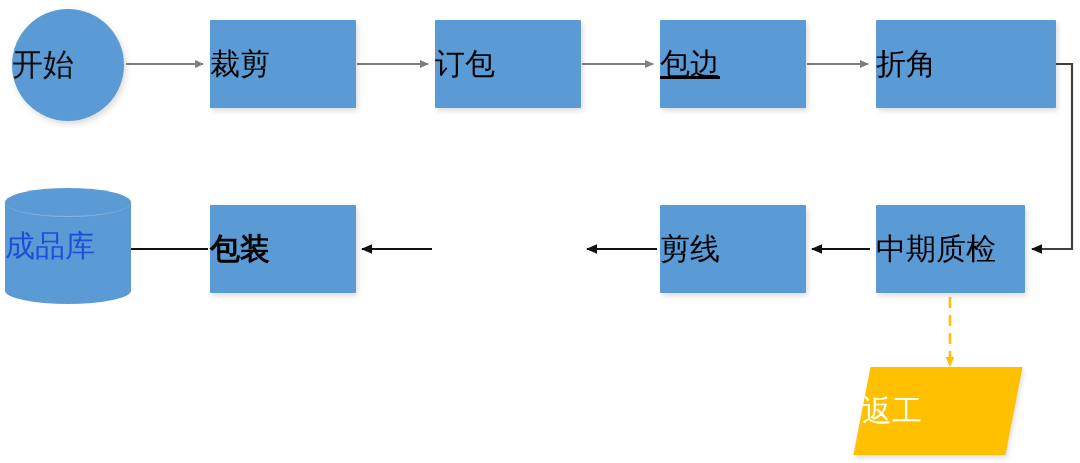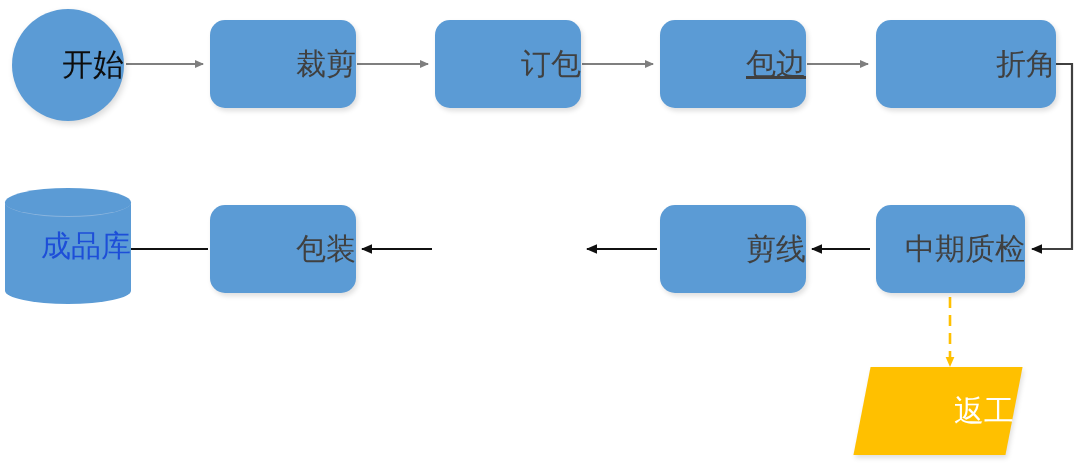--- a/index.html
+++ b/index.html
@@ -22,34 +22,34 @@
     left: 0;
     top: 0;
     width: 1080px;
     height: 463px;
     pointer-events: none;
   }
   .node {
     position: absolute;
     display: flex;
     align-items: center;
-    justify-content: flex-end;
+    justify-content: flex-start;
     box-sizing: border-box;
     text-align: center;
     line-height: 1.05;
     white-space: nowrap;
   }
   .node-label {
     display: block;
   }
   
   .proc {
     background: #5B9BD5;
-    border-radius: 15px;
-    color: #404040;
+    border-radius: 1px;
+    color: #000000;
     font-size: 30px;
     box-shadow: 2px 3px 5px rgba(0,0,0,0.13);
   }
   
   .terminator {
     background: #5B9BD5;
     border-radius: 50%;
     color: #0d0d0d;
     font-size: 31px;
     box-shadow: 2px 3px 6px rgba(0,0,0,0.15);
@@ -161,21 +161,21 @@
 
   <div class="node proc" style="left:876px; top:205px; width:149px; height:88px;">
     <span class="node-label">中期质检</span>
   </div>
 
   <div class="node proc" style="left:660px; top:205px; width:146px; height:88px;">
     <span class="node-label">剪线</span>
   </div>
 
 
-  <div class="node proc" style="left:210px; top:205px; width:146px; height:88px;">
+  <div class="node proc" style="left:210px; top:205px; width:146px; height:88px;font-weight:bold;">
     <span class="node-label">包装</span>
   </div>
 
   <div class="node cylinder" style="left:5px; top:188px; width:126px; height:116px;">
     <span class="cyl-body"></span>
     <span class="cyl-top"></span>
     <span class="node-label cyl-label">成品库</span>
   </div>
 
   <div class="node skew" style="left:862px; top:367px; width:152px; height:88px;">

